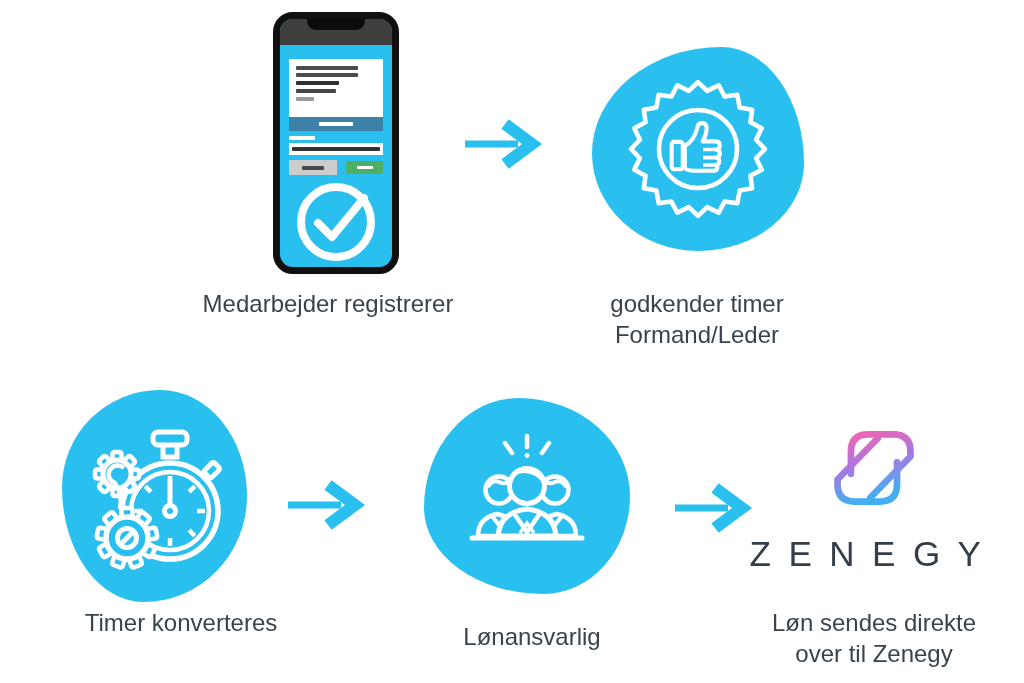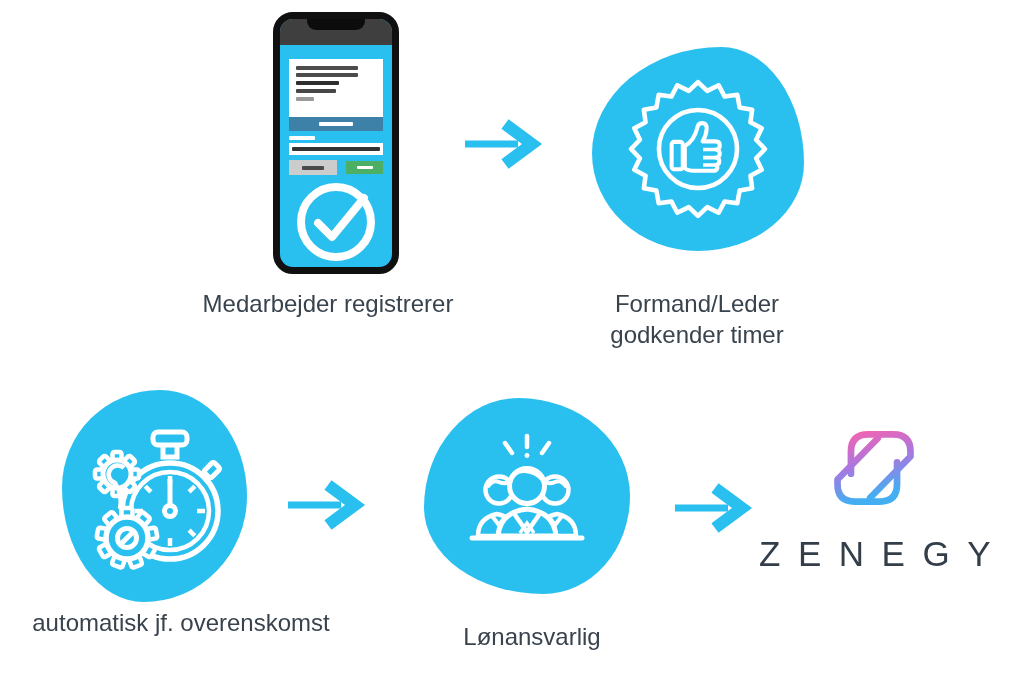--- a/index.html
+++ b/index.html
@@ -22,21 +22,21 @@
   .card{position:absolute;left:9px;top:40px;width:94px;height:72px;background:#ffffff;}
   .cline{position:absolute;left:7px;height:4px;border-radius:1px;}
   .card-btn{position:absolute;left:0;bottom:0;width:100%;height:14px;background:#3d80a8;}
   .dash{position:absolute;border-radius:1px;}
   .input{position:absolute;left:9px;top:124px;width:94px;height:12px;background:#fff;}
   .btn-gray{position:absolute;left:9px;top:141px;width:48px;height:15px;background:#cccccc;}
   .btn-green{position:absolute;left:66px;top:142px;width:37px;height:13px;background:#4caf63;}
   
   svg .wl{stroke:#ffffff;fill:none;}
   svg .wf{stroke:#ffffff;fill:#29c0f0;}
-  .wordmark{position:absolute;left:740px;top:534px;width:268px;text-align:right;color:#343e49;
+  .wordmark{position:absolute;left:740px;top:534px;width:268px;text-align:center;color:#343e49;
             font-size:35px;letter-spacing:0.5em;font-weight:400;}
 </style>
 </head>
 <body>
 
 <div class="stage">
 
   <div class="phone">
     <div class="phone-top">
       <div class="notch"></div>
@@ -78,22 +78,22 @@
   <div class="blob blob-badge" style="left:592px;top:47px;width:212px;height:204px;">
     <svg width="142" height="142" viewBox="0 0 140 140">
       <polygon class="wl" stroke-width="4.5" stroke-linejoin="round" points="70.0,4.0 79.1,12.7 90.4,7.2 96.3,18.3 108.8,16.6 111.0,29.0 123.4,31.2 121.7,43.7 132.8,49.6 127.3,60.9 136.0,70.0 127.3,79.1 132.8,90.4 121.7,96.3 123.4,108.8 111.0,111.0 108.8,123.4 96.3,121.7 90.4,132.8 79.1,127.3 70.0,136.0 60.9,127.3 49.6,132.8 43.7,121.7 31.2,123.4 29.0,111.0 16.6,108.8 18.3,96.3 7.2,90.4 12.7,79.1 4.0,70.0 12.7,60.9 7.2,49.6 18.3,43.7 16.6,31.2 29.0,29.0 31.2,16.6 43.7,18.3 49.6,7.2 60.9,12.7"></polygon>
       <circle class="wl" cx="70" cy="70" r="38.5" stroke-width="4.5"></circle>
       <rect class="wf" x="44" y="63" width="11" height="27" rx="2.5" stroke-width="4"></rect>
       <path class="wf" stroke-width="4" stroke-linejoin="round" d="M57 89 V67 Q66 62 69 50 Q70 44 74.5 44.5 Q79 45 78.5 50.5 Q78 57 74.5 62.5 H87.5 Q91.5 62.5 91.5 66.5 Q91.5 70 88 70.5 Q91.5 71 91.5 74.5 Q91.5 78 88 78.5 Q91 79 91 82.2 Q91 85.5 87.5 85.7 Q89.5 86.5 89 89 Q88.5 91.5 85 91.5 H66 Q60 91.5 57 89 Z"></path>
       <path class="wl" stroke-width="3.5" d="M75 70.5 H88 M75 78.5 H88 M75 85.7 H87"></path>
     </svg>
   </div>
   <div class="caption" style="left:547px;top:288px;width:300px;">
+    <div>godkender timer</div>
     <div>Formand/Leder</div>
-    <div>godkender timer</div>
   </div>
 
   <div class="blob blob-gears" style="left:62px;top:390px;width:185px;height:212px;">
     <svg width="160" height="160" viewBox="0 0 160 160">
 
       <rect class="wf" x="88" y="27" width="14" height="14" stroke-width="5"></rect>
       <rect class="wf" x="78" y="16" width="34" height="13" rx="5" stroke-width="5"></rect>
       <rect class="wf" x="-5" y="-11" width="10" height="14" rx="2" stroke-width="5" transform="translate(134 57) rotate(45)"></rect>
 
       <circle class="wf" cx="95" cy="95" r="48" stroke-width="5.5"></circle>
@@ -134,21 +134,21 @@
           <rect x="-5.5" y="-30" width="11" height="10" rx="2" transform="translate(52 122) rotate(240)"></rect>
           <rect x="-5.5" y="-30" width="11" height="10" rx="2" transform="translate(52 122) rotate(280)"></rect>
           <rect x="-5.5" y="-30" width="11" height="10" rx="2" transform="translate(52 122) rotate(320)"></rect>
         </g>
       <circle class="wf" cx="52" cy="122" r="21" stroke-width="5.5"></circle>
       <circle class="wf" cx="52" cy="122" r="9.5" stroke-width="5"></circle>
       <line class="wl" x1="45.5" y1="128.5" x2="58.5" y2="115.5" stroke-width="5"></line>
     </svg>
   </div>
   <div class="caption" style="left:6px;top:607px;width:350px;">
-    <div>automatisk jf. overenskomst</div>
+    <div>Timer konverteres</div>
   </div>
 
   <svg class="abs" style="left:285px;top:477px;" width="86" height="56" viewBox="0 0 86 56">
     <line x1="3" y1="28" x2="56" y2="28" stroke="#29c0f0" stroke-width="7"></line>
     <path d="M43 8 L70 28 L43 48" fill="none" stroke="#29c0f0" stroke-width="12"></path>
   </svg>
 
   <div class="blob blob-team" style="left:424px;top:398px;width:206px;height:196px;">
     <svg width="150" height="140" viewBox="0 0 150 140">
       <path class="wl" stroke-width="4.5" stroke-linecap="round" d="M75 10 V21 M53 17 L60 27 M97 17 L90 27"></path>
@@ -188,14 +188,18 @@
         <stop offset="0.5" stop-color="#a878e0"></stop>
         <stop offset="1" stop-color="#44aef2"></stop>
       </linearGradient>
     </defs>
     <g fill="none" stroke="url(#zg)" stroke-width="7" stroke-linecap="round" stroke-linejoin="round">
       <path d="M26 56 V33 Q26 15 44 15 H70 Q88 15 88 33 V38 L46 81"></path>
       <path d="M74 44 V67 Q74 85 56 85 H30 Q12 85 12 67 V62 L54 19"></path>
     </g>
   </svg>
   <div class="wordmark">ZENEGY</div>
+  <div class="caption" style="left:749px;top:607px;width:250px;">
+    <div>Løn sendes direkte</div>
+    <div>over til Zenegy</div>
+  </div>
 
 </div>
 
 </body></html>

